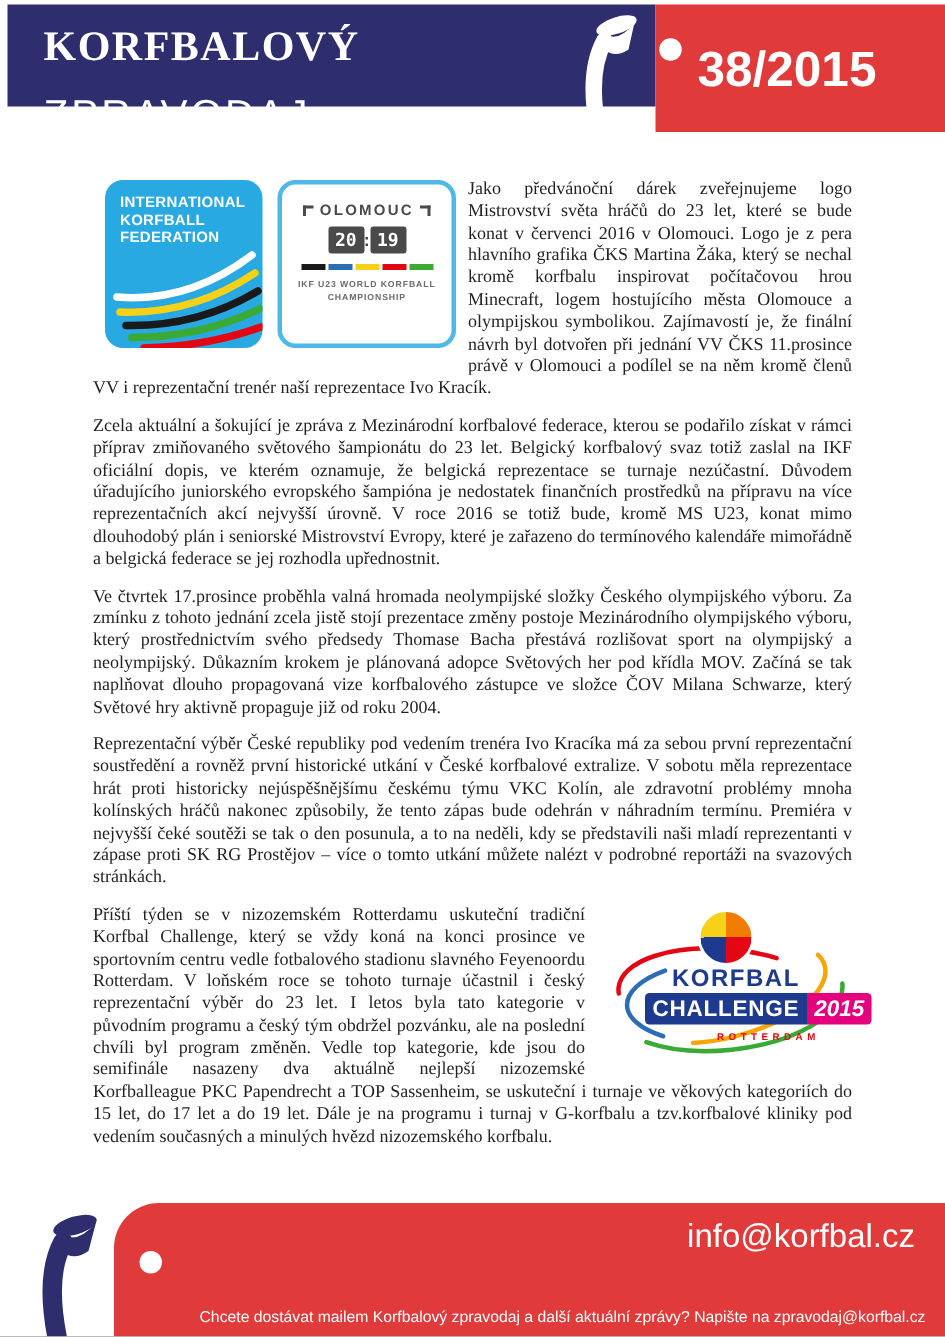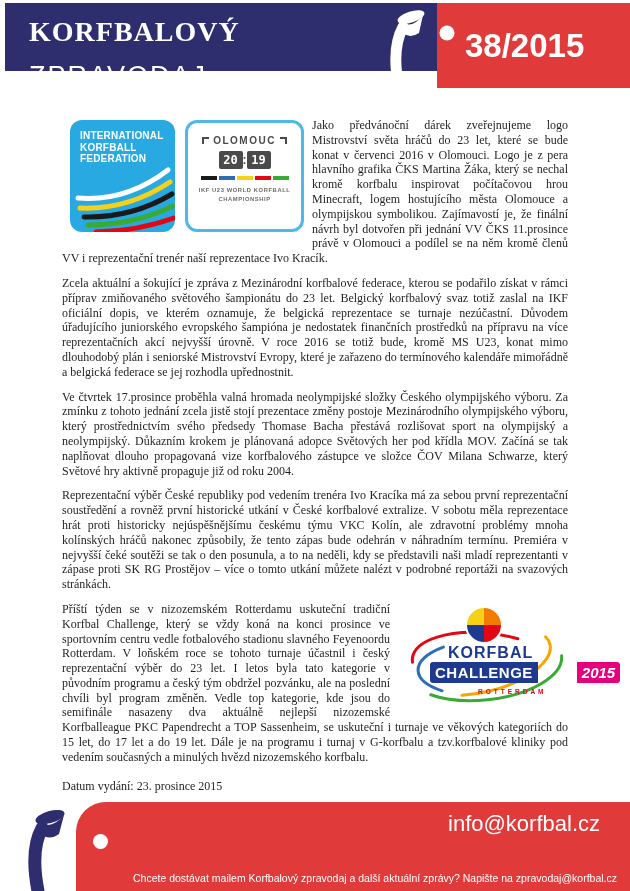--- a/index.html
+++ b/index.html
@@ -80,33 +80,33 @@
     float:right; width:168px; height:106px; margin:4px 0 4px 10px; position:relative;
     font-family:"Liberation Sans", sans-serif;
   }
   .challenge-arcs { position:absolute; inset:0; }
   .challenge-ball {
     position:absolute; left:65px; top:0; width:38px; height:38px; border-radius:50%;
     background:conic-gradient(#f07d00 0 90deg, #e30613 90deg 180deg, #1d3a8f 180deg 270deg, #f7d117 270deg 360deg);
     border:2px solid #ffffff;
   }
   .challenge-name { position:absolute; left:36px; top:38px; font-weight:bold; font-size:16px; color:#1d3a8f; letter-spacing:1px;margin-left:12px; }
-  .challenge-row { position:absolute; left:30px; top:56px; display:flex;gap:39px; }
+  .challenge-row { position:absolute; left:30px; top:56px; display:flex; }
   .challenge-box1 { background:#1d3a8f; color:#fff; font-weight:bold; font-size:15px; padding:2px 5px; border-radius:3px 0 0 3px; letter-spacing:0.5px; }
   .challenge-box2 { background:#e5007d; color:#fff; font-weight:bold; font-size:15px; padding:2px 5px; border-radius:0 3px 3px 0;font-style:italic; }
   .challenge-city { position:absolute; left:78px; top:82px; font-weight:bold; font-size:6.5px; letter-spacing:3px; color:#e30613; }
 
   .date-line { margin-top:14px; font-size:12px; }
 
   
   .page-footer { position:absolute; left:0; bottom:0; width:630px; height:89px; }
   .footer-red { position:absolute; left:76px; top:0; right:0; bottom:0; background:#e03a3a; border-radius:30px 0 0 0; }
   .footer-figure { position:absolute; left:8px; top:0; width:90px; height:89px; }
   .footer-dot { position:absolute; left:93px; top:32px; width:15px; height:15px; border-radius:50%; background:#ffffff; }
-  .footer-links { position:absolute; right:30px; top:8px; text-align:right; font-family:"Liberation Sans", sans-serif; }
+  .footer-links { position:absolute; right:20px; top:8px; text-align:right; font-family:"Liberation Sans", sans-serif; }
   .footer-links div { font-size:22px; color:#ffffff; line-height:27px; cursor:pointer; }
   .footer-note {
     position:absolute; left:130px; right:10px; bottom:7px; text-align:center;
     font-family:"Liberation Sans", sans-serif; font-size:10.5px; color:#ffffff;
   }
 </style>
 </head>
 <body>
 
 <div class="page">
@@ -193,21 +193,20 @@
         <div class="challenge-name">KORFBAL</div>
         <div class="challenge-row">
           <span class="challenge-box1">CHALLENGE</span>
           <span class="challenge-box2">2015</span>
         </div>
         <div class="challenge-city">ROTTERDAM</div>
       </div>
       <p>Příští týden se v nizozemském Rotterdamu uskuteční tradiční Korfbal Challenge, který se vždy koná na konci prosince ve sportovním centru vedle fotbalového stadionu slavného Feyenoordu Rotterdam. V loňském roce se tohoto turnaje účastnil i český reprezentační výběr do 23 let. I letos byla tato kategorie v původním programu a český tým obdržel pozvánku, ale na poslední chvíli byl program změněn. Vedle top kategorie, kde jsou do semifinále nasazeny dva aktuálně nejlepší nizozemské Korfballeague PKC Papendrecht a TOP Sassenheim, se uskuteční i turnaje ve věkových kategoriích do 15 let, do 17 let a do 19 let. Dále je na programu i turnaj v G-korfbalu a tzv.korfbalové kliniky pod vedením současných a minulých hvězd nizozemského korfbalu.</p>
     </section>
 
-    <p class="date-line">Datum vydání: 23. prosince 2015</p>
 
   </main>
 
   <footer class="page-footer">
     <div class="footer-red"></div>
     <div class="footer-figure">
       <svg width="90" height="89" viewBox="0 0 90 89">
         <path d="M30 89 Q 22 48 34 26" stroke="#2e2d6e" stroke-width="13" fill="none" stroke-linecap="round"></path>
         <ellipse cx="42" cy="15" rx="15" ry="6" fill="#2e2d6e" transform="rotate(-16 42 15)"></ellipse>
         <path d="M29 18 Q 42 30 56 13 L 51 32 Q 41 39 33 32 Z" fill="#2e2d6e"></path>

